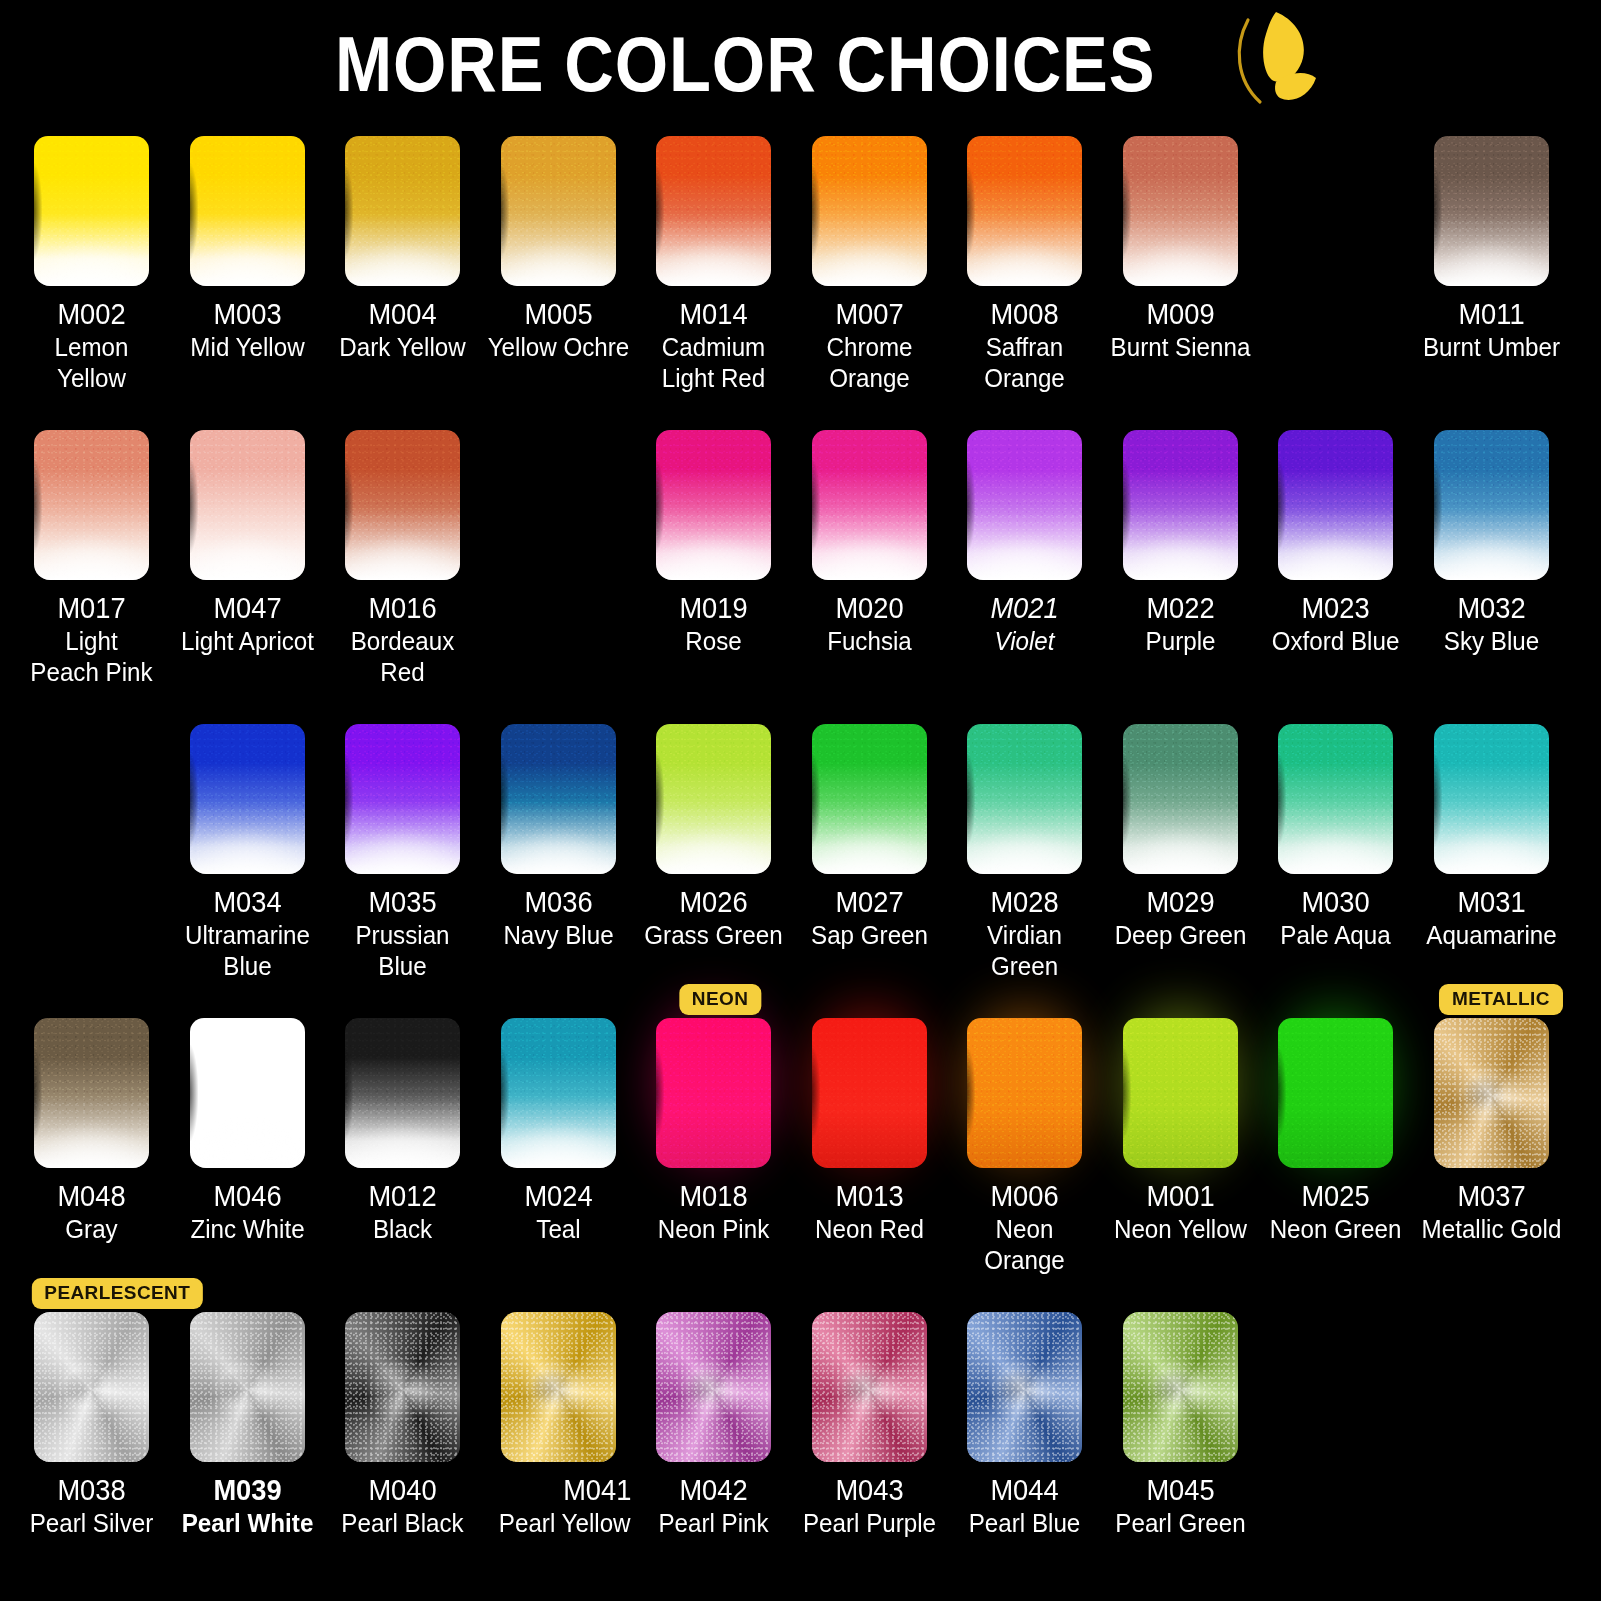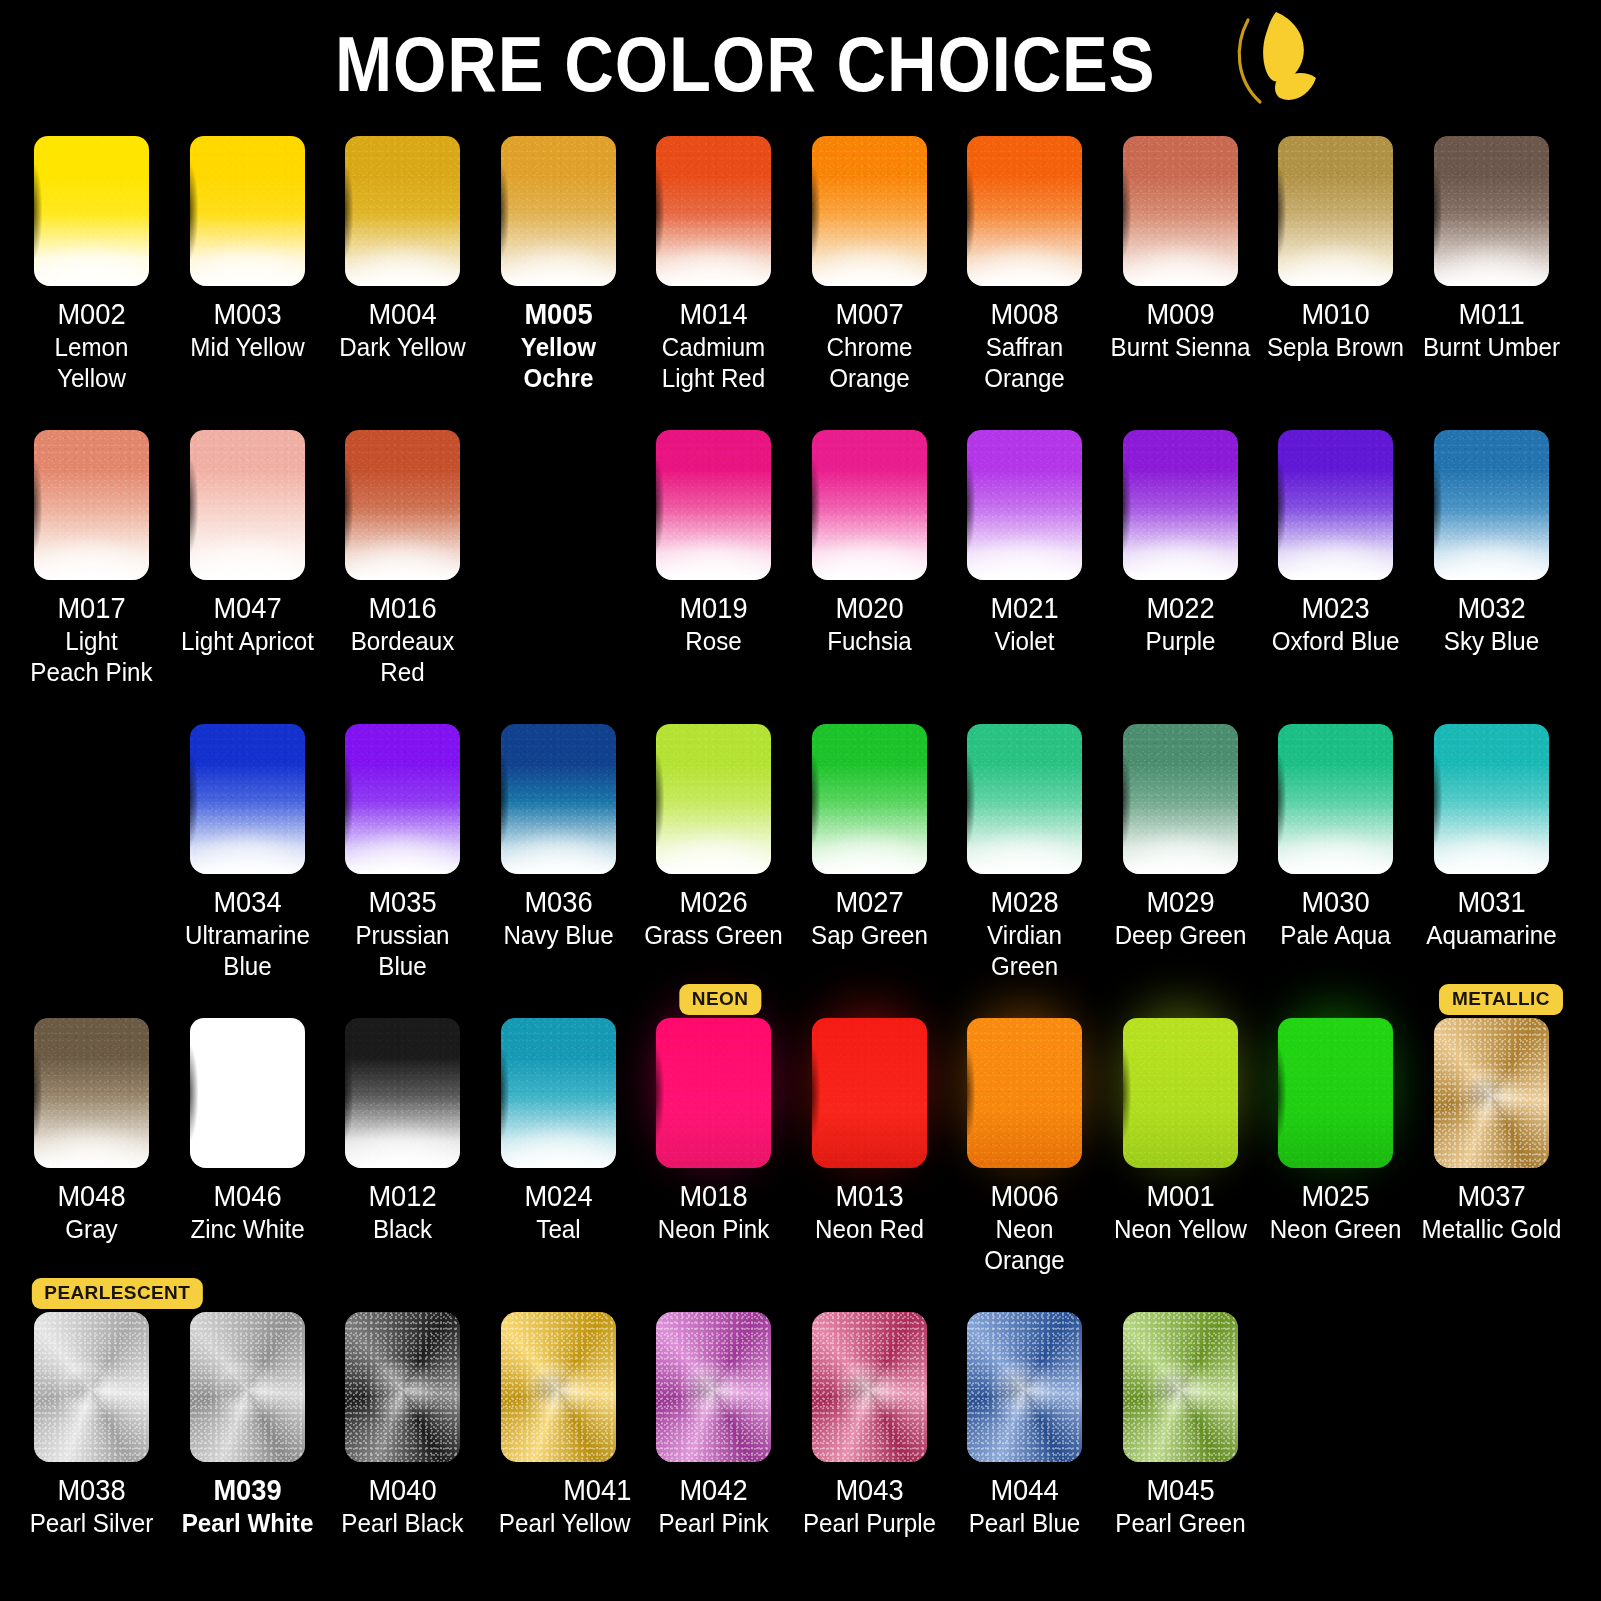--- a/index.html
+++ b/index.html
@@ -203,21 +203,21 @@
           <div class="swatch">
             <div class="base" style="background: linear-gradient(rgb(217, 168, 24) 0%, rgb(217, 168, 24) 26%, rgb(224, 181, 42) 52%, rgb(243, 230, 192) 82%, rgb(255, 255, 255) 100%);"></div>
             <div class="grain"></div>
             <div class="edge"></div>
             <div class="bloom"></div>
           </div>
         </div>
         <div class="code" style="color: rgb(255, 255, 255);">M004</div>
         <div class="name" style="color: rgb(255, 255, 255);">Dark Yellow</div>
       </div>
-      <div class="cell" style="left: 480.5px; font-weight: bold;">
+      <div class="cell" style="left: 480.5px;">
         <div class="swatch-wrap">
           <div class="swatch">
             <div class="base" style="background: linear-gradient(rgb(223, 161, 43) 0%, rgb(223, 161, 43) 26%, rgb(224, 178, 83) 52%, rgb(242, 227, 196) 82%, rgb(255, 255, 255) 100%);"></div>
             <div class="grain"></div>
             <div class="edge"></div>
             <div class="bloom"></div>
           </div>
         </div>
         <div class="code" style="color: rgb(255, 255, 255);">M005</div>
         <div class="name" style="color: rgb(255, 255, 255);">Yellow Ochre</div>
@@ -264,32 +264,20 @@
           <div class="swatch">
             <div class="base" style="background: linear-gradient(rgb(200, 106, 82) 0%, rgb(200, 106, 82) 26%, rgb(214, 140, 116) 52%, rgb(242, 216, 205) 82%, rgb(255, 255, 255) 100%);"></div>
             <div class="grain"></div>
             <div class="edge"></div>
             <div class="bloom"></div>
           </div>
         </div>
         <div class="code" style="color: rgb(255, 255, 255);">M009</div>
         <div class="name" style="color: rgb(255, 255, 255);">Burnt Sienna</div>
       </div>
-      <div class="cell" style="left: 1258px;">
-        <div class="swatch-wrap">
-          <div class="swatch">
-            <div class="base" style="background: linear-gradient(rgb(176, 146, 71) 0%, rgb(176, 146, 71) 26%, rgb(198, 173, 112) 52%, rgb(239, 228, 198) 82%, rgb(255, 255, 255) 100%);"></div>
-            <div class="grain"></div>
-            <div class="edge"></div>
-            <div class="bloom"></div>
-          </div>
-        </div>
-        <div class="code" style="color: rgb(255, 255, 255);">M010</div>
-        <div class="name" style="color: rgb(255, 255, 255);">Sepla Brown</div>
-      </div>
       <div class="cell" style="left: 1413.5px;">
         <div class="swatch-wrap">
           <div class="swatch">
             <div class="base" style="background: linear-gradient(rgb(107, 87, 75) 0%, rgb(107, 87, 75) 26%, rgb(135, 114, 103) 52%, rgb(216, 205, 199) 82%, rgb(255, 255, 255) 100%);"></div>
             <div class="grain"></div>
             <div class="edge"></div>
             <div class="bloom"></div>
           </div>
         </div>
         <div class="code" style="color: rgb(255, 255, 255);">M011</div>
@@ -351,21 +339,21 @@
           <div class="swatch">
             <div class="base" style="background: linear-gradient(rgb(233, 29, 140) 0%, rgb(233, 29, 140) 26%, rgb(240, 97, 175) 52%, rgb(252, 223, 238) 82%, rgb(255, 255, 255) 100%);"></div>
             <div class="grain"></div>
             <div class="edge"></div>
             <div class="bloom"></div>
           </div>
         </div>
         <div class="code" style="color: rgb(255, 255, 255);">M020</div>
         <div class="name" style="color: rgb(255, 255, 255);">Fuchsia</div>
       </div>
-      <div class="cell" style="left: 947px;">
+      <div class="cell" style="left: 947px; font-style: italic;">
         <div class="swatch-wrap">
           <div class="swatch">
             <div class="base" style="background: linear-gradient(rgb(179, 54, 232) 0%, rgb(179, 54, 232) 26%, rgb(196, 114, 237) 52%, rgb(242, 226, 251) 82%, rgb(255, 255, 255) 100%);"></div>
             <div class="grain"></div>
             <div class="edge"></div>
             <div class="bloom"></div>
           </div>
         </div>
         <div class="code" style="color: rgb(255, 255, 255);">M021</div>
         <div class="name" style="color: rgb(255, 255, 255);">Violet</div>

